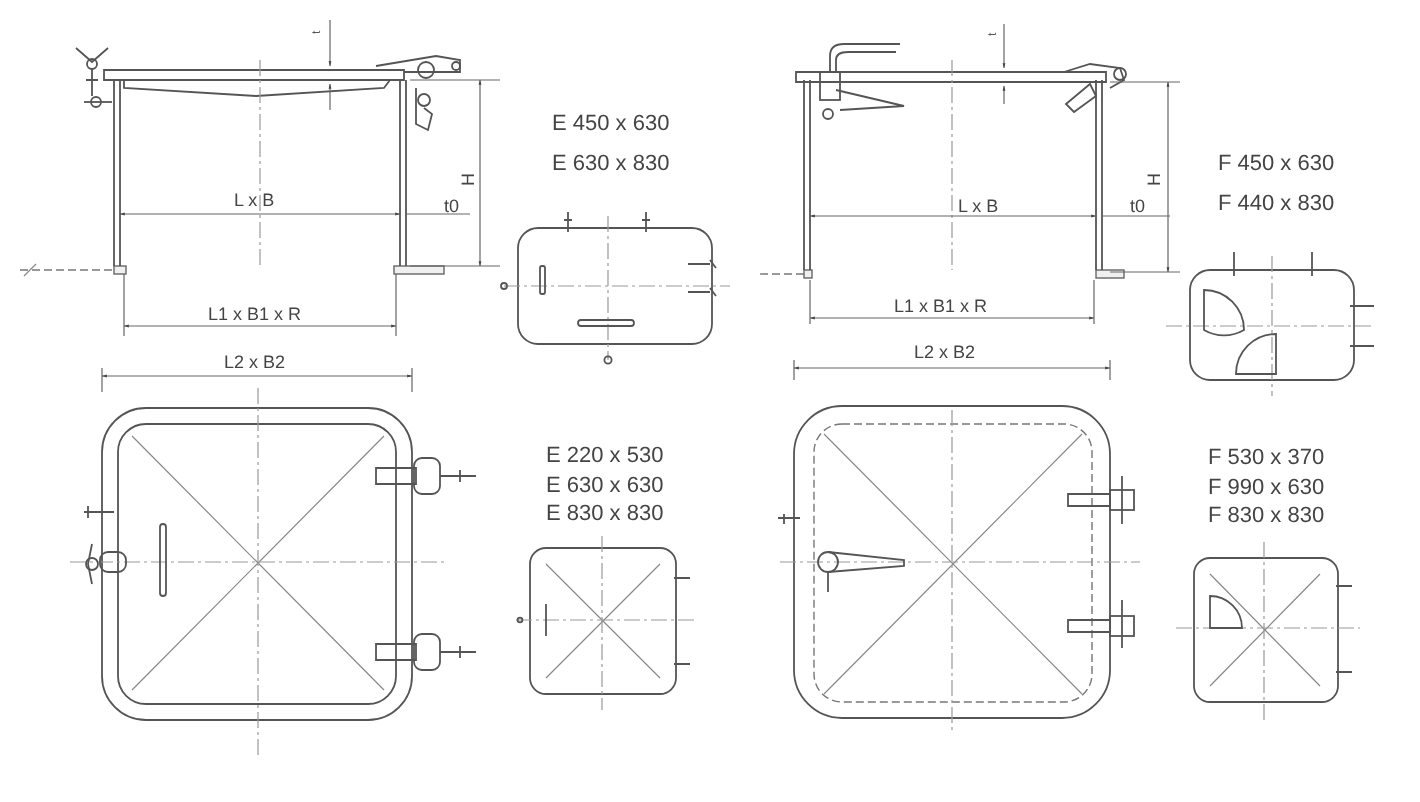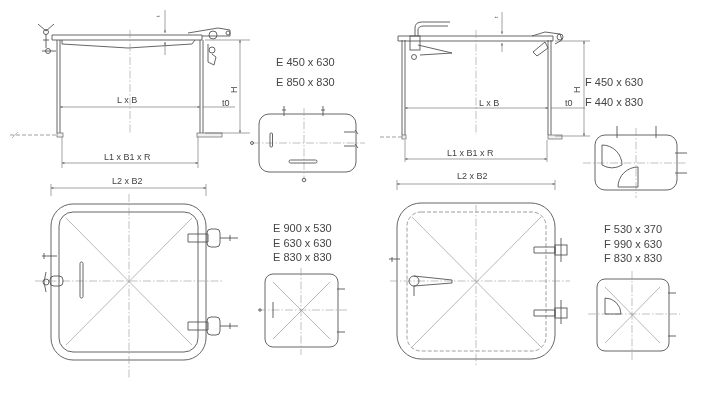--- a/index.html
+++ b/index.html
@@ -15,28 +15,28 @@
   .lbl-sm { font-family:"Liberation Sans", sans-serif; font-size:6px; fill:#555; }
   .type { position:absolute; font-family:"Liberation Sans", sans-serif; font-size:11px; color:#444; line-height:17px; white-space:nowrap; }
   .type div { height:17px; }
   .type.e3 div, .type.f3 div { height:14.5px; line-height:14.5px; }
 </style>
 </head>
 <body>
 
 <div class="type" style="left:276px;top:54px;">
   <div>E 450 x 630</div>
-  <div style="margin-top:3px">E 850 x 830</div>
+  <div style="margin-top:3px">E 630 x 830</div>
 </div>
 <div class="type e3" style="left:273px;top:221px;">
-  <div>E 900 x 530</div>
+  <div>E 220 x 530</div>
   <div>E 630 x 630</div>
   <div>E 830 x 830</div>
 </div>
-<div class="type" style="left:585px;top:74px;">
+<div class="type" style="left:609px;top:74px;">
   <div>F 450 x 630</div>
   <div style="margin-top:3px">F 440 x 830</div>
 </div>
 <div class="type f3" style="left:604px;top:222px;">
   <div>F 530 x 370</div>
   <div>F 990 x 630</div>
   <div>F 830 x 830</div>
 </div>
 
 <svg width="710" height="401" viewBox="0 0 710 401">

